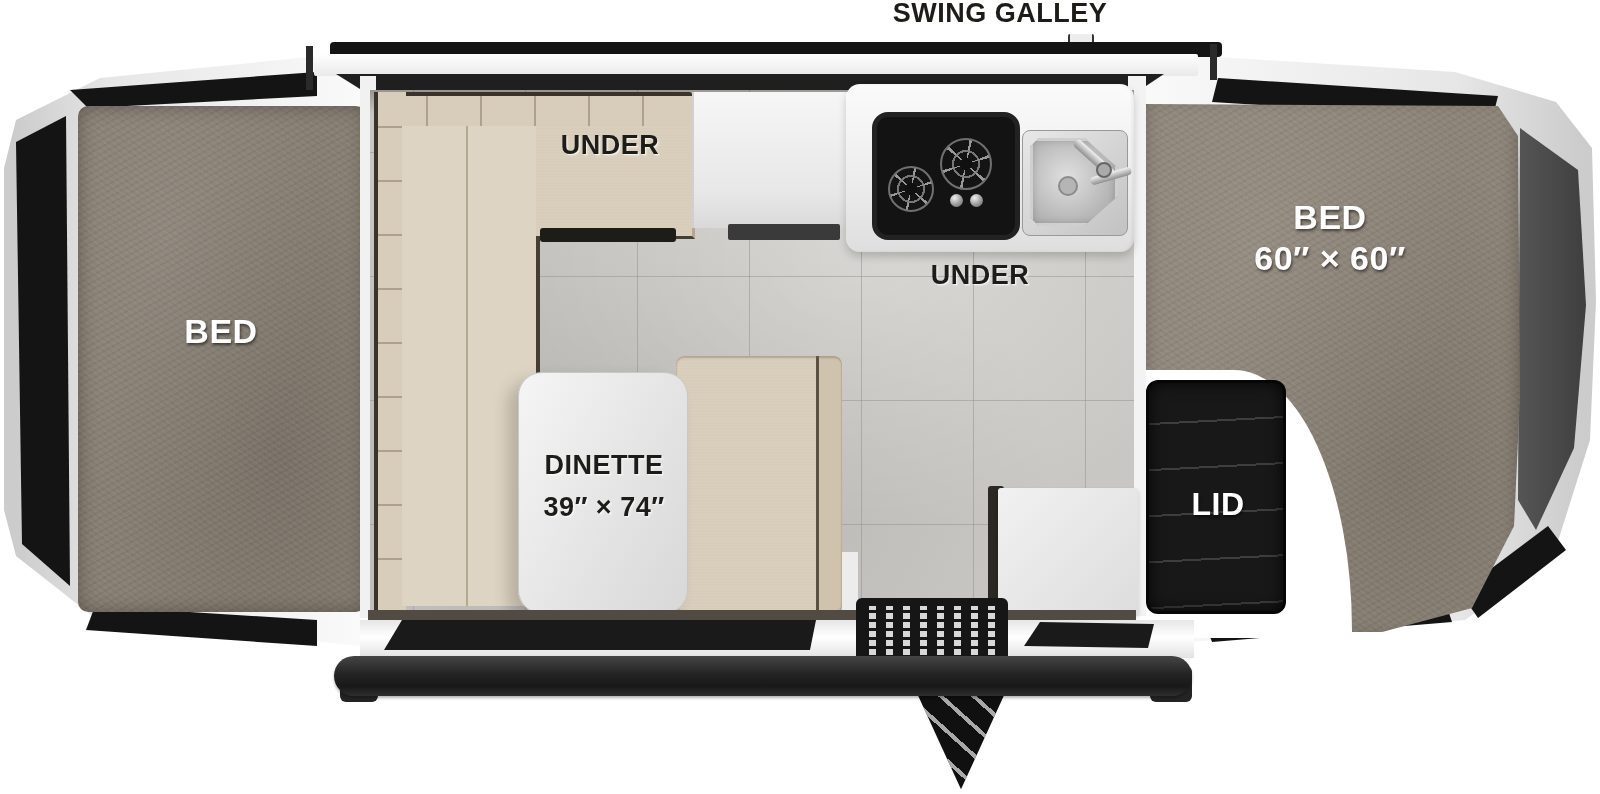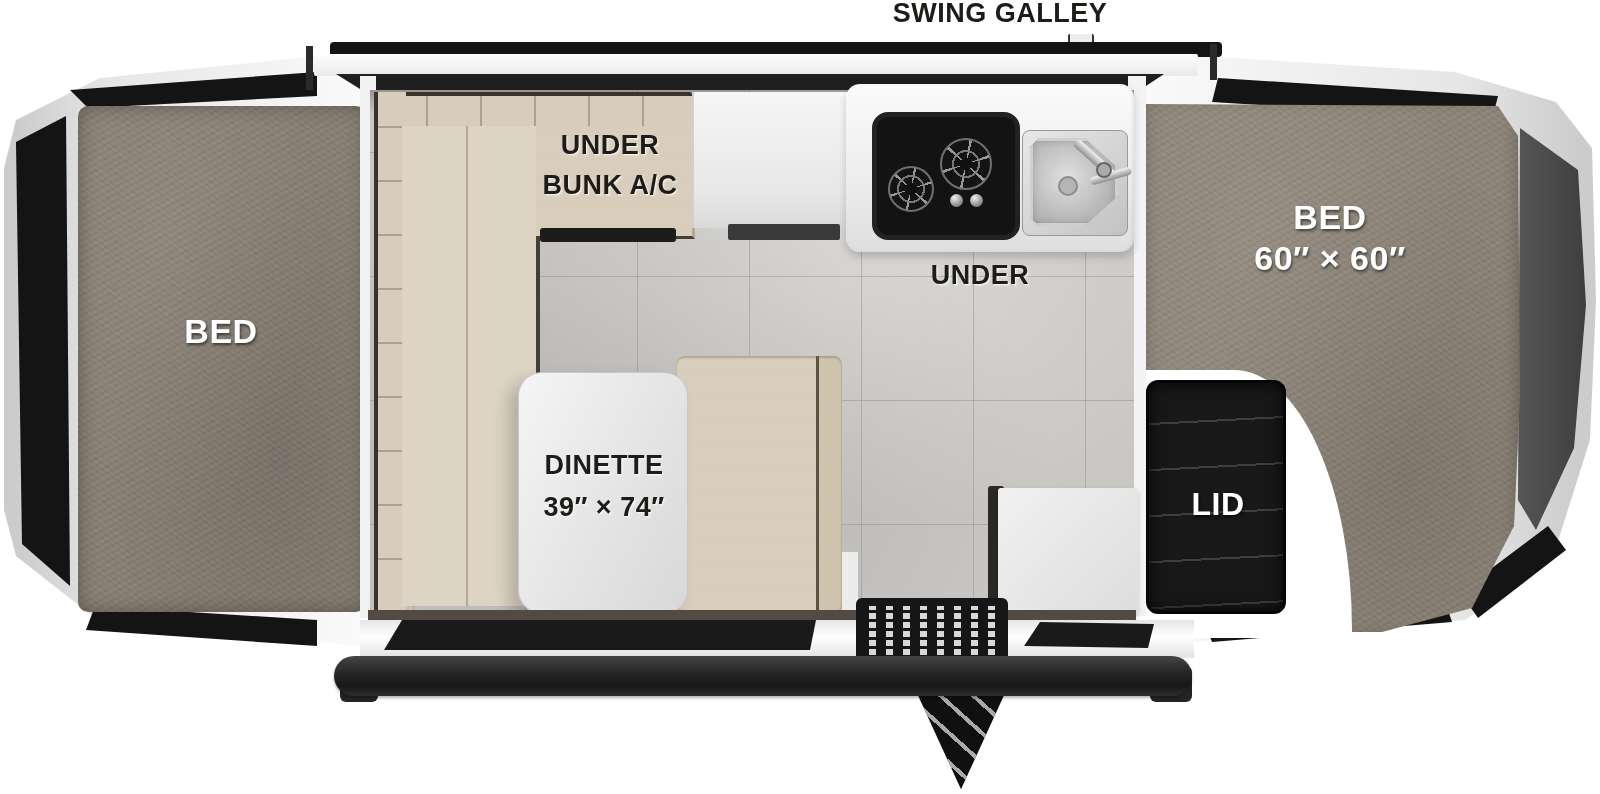--- a/index.html
+++ b/index.html
@@ -234,21 +234,20 @@
   <div class="abs awning-bar"></div>
 
   <div class="lbl black" style="left:1000px;top:0;">SWING GALLEY</div>
 
   <div class="lbl white" style="left:221px;top:314px;font-size:34px;">BED</div>
 
   <div class="lbl white" style="left:1330px;top:200px;font-size:34px;">BED</div>
   <div class="lbl white" style="left:1330px;top:241px;font-size:34px;">60″ × 60″</div>
 
   <div class="lbl black" style="left:610px;top:132px;">UNDER</div>
-  <div class="lbl black" style="left:610px;top:172px;">BUNK A/C</div>
 
   <div class="lbl black" style="left:980px;top:262px;">UNDER</div>
 
   <div class="lbl black" style="left:604px;top:452px;text-align:center;">DINETTE</div>
   <div class="lbl black" style="left:604px;top:494px;">39″ × 74″</div>
 
   <div class="lbl white" style="left:1218px;top:488px;font-size:32px;">LID</div>
 
 </div>
 

